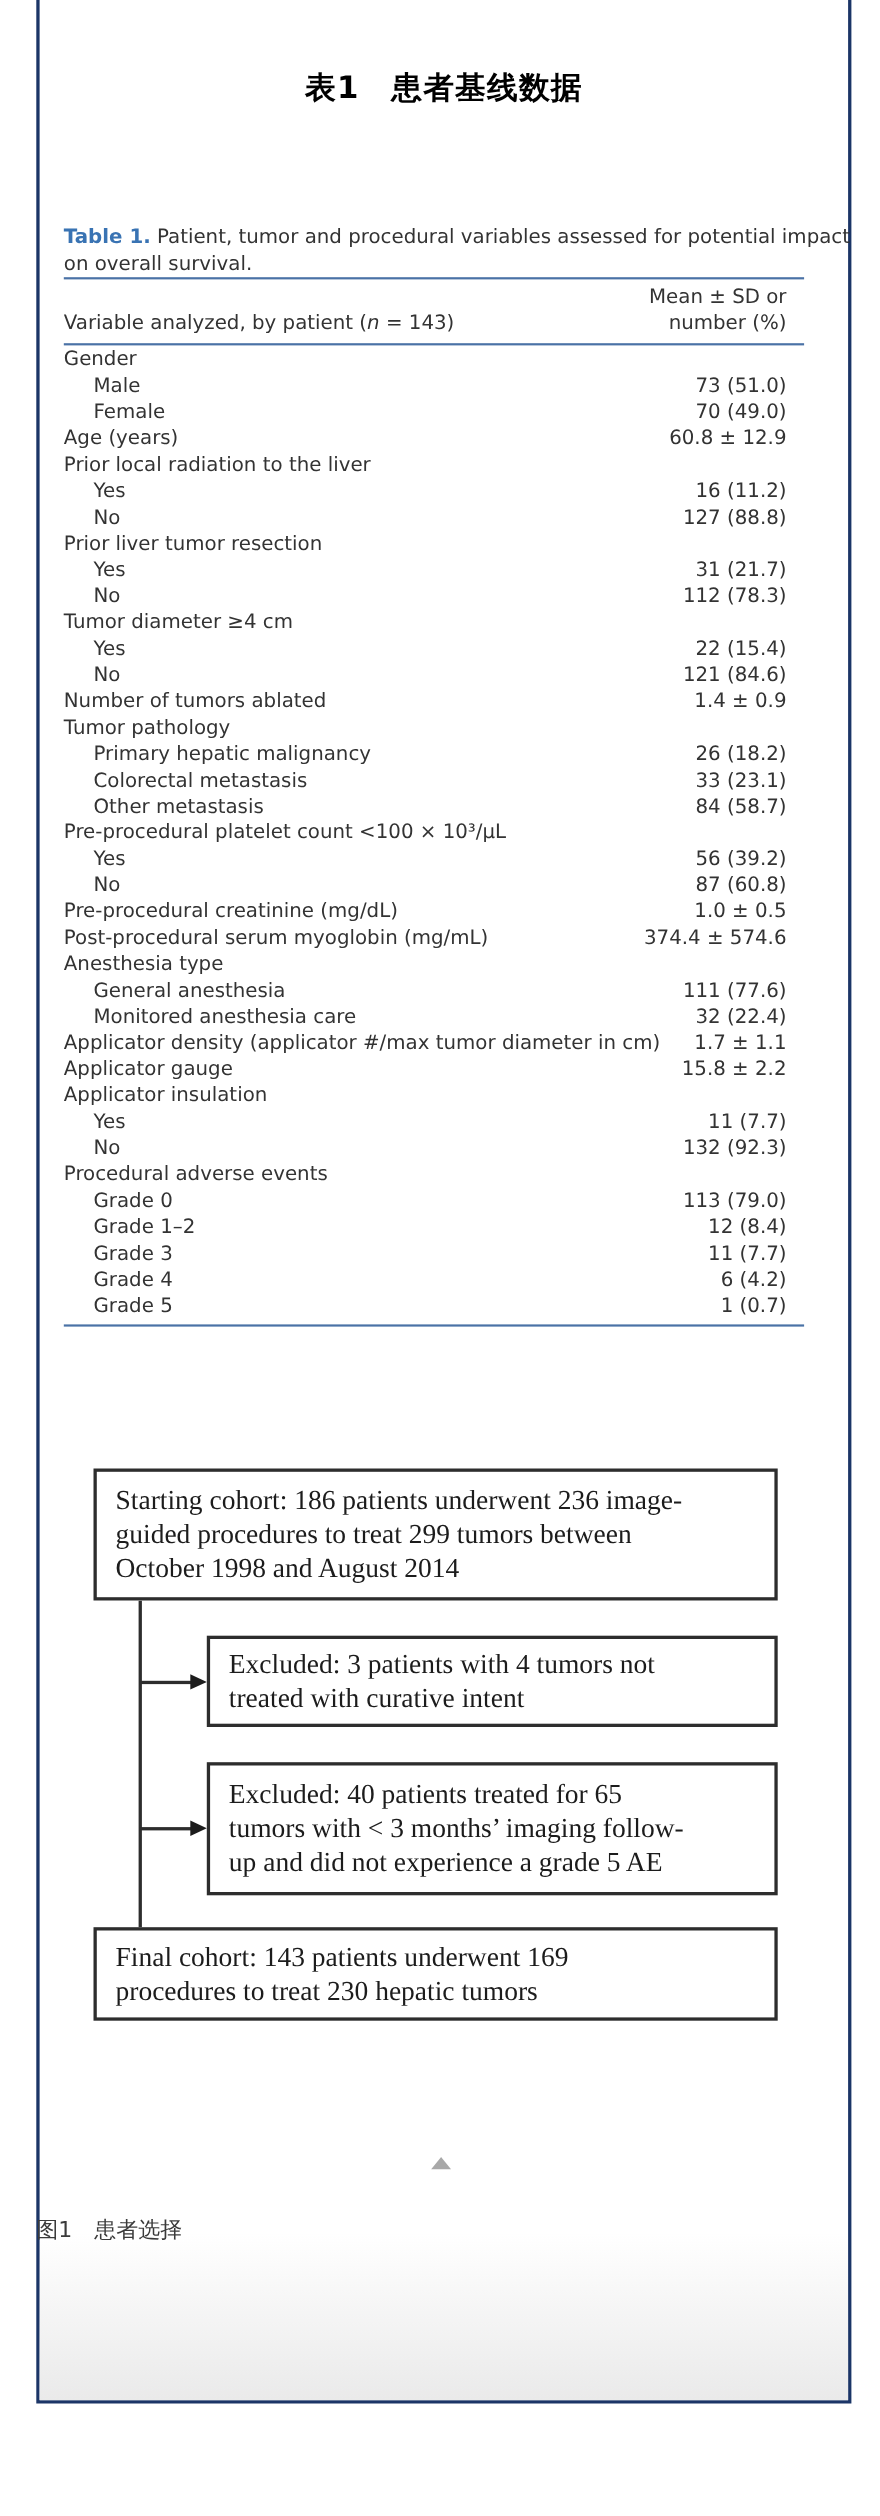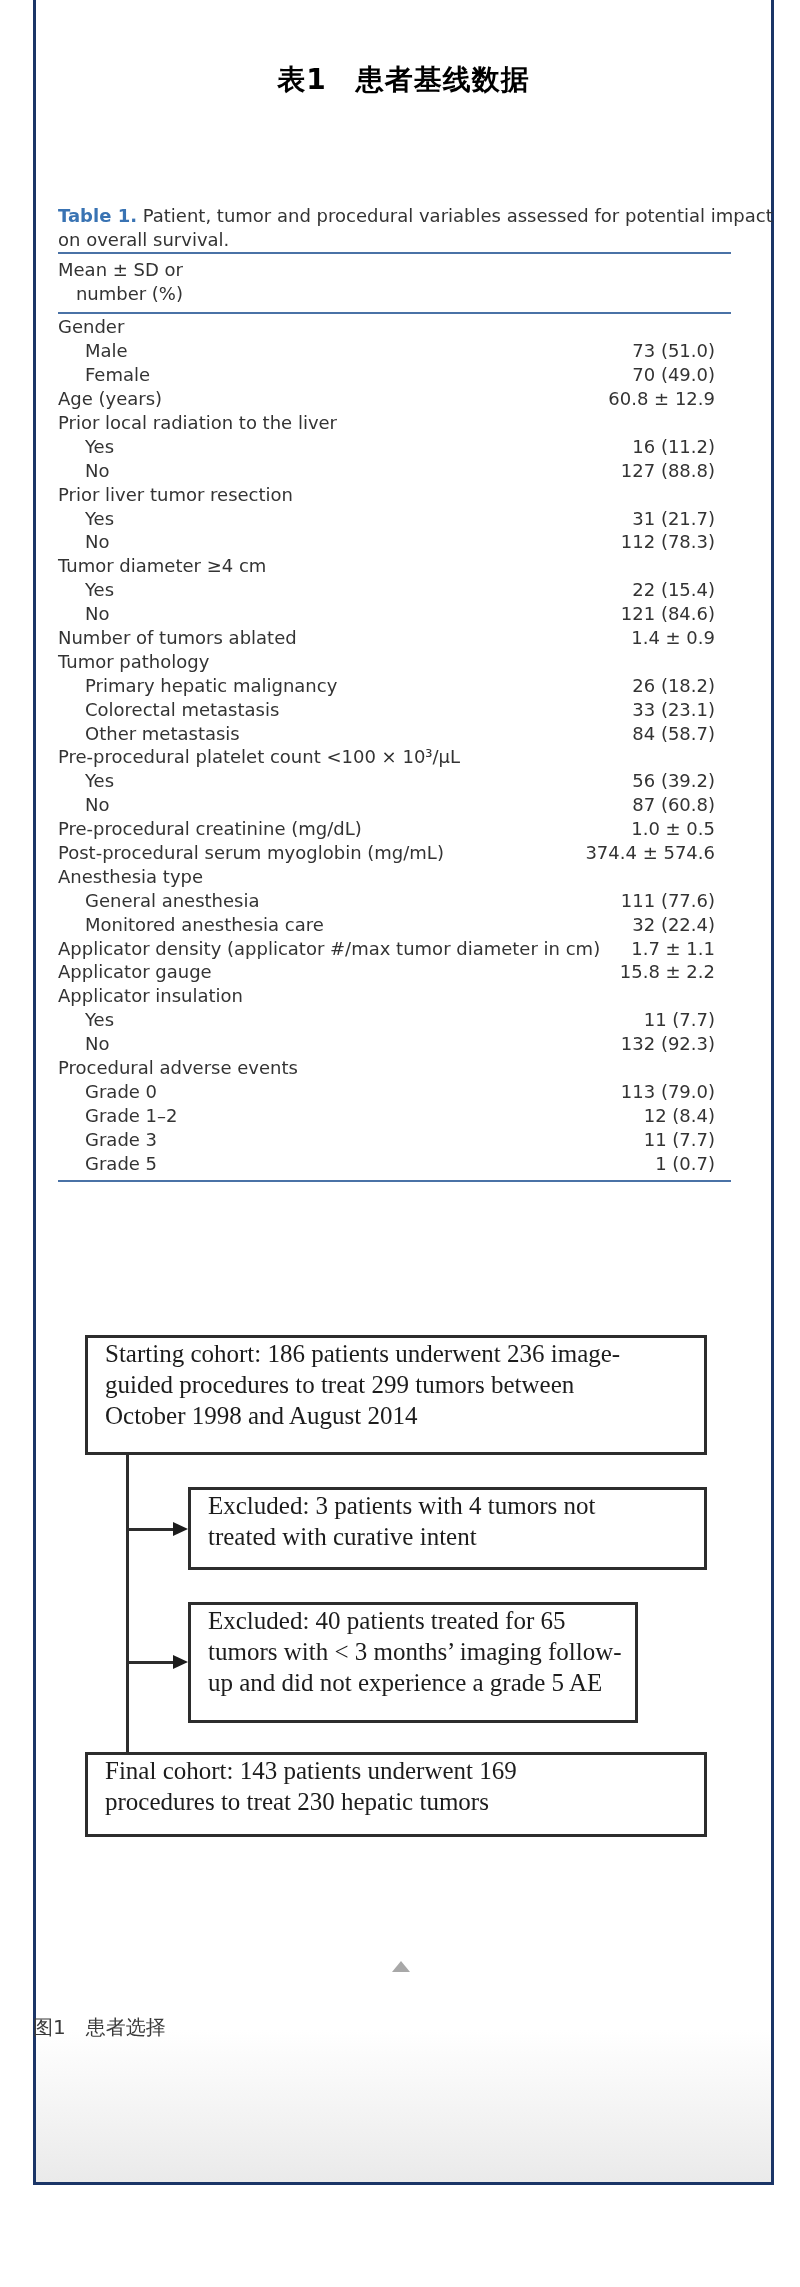--- a/index.html
+++ b/index.html
@@ -29,26 +29,26 @@
   .th-left i{font-style:italic;}
   .th-right{text-align:right;padding-right:16px;white-space:nowrap;}
   .tbody{padding:1px 0 5px 0;}
   .trow{height:23.9px;display:flex;justify-content:space-between;align-items:center;}
   .trow .tl{white-space:nowrap;}
   .trow.ind .tl{padding-left:27px;}
   .trow .tv{white-space:nowrap;padding-right:16px;text-align:center;}
 
   
   .fbox{position:absolute;box-sizing:border-box;border:3px solid #2d2d2d;background:#fff;
-        display:flex;flex-direction:column;padding-left:17px;
+        display:flex;flex-direction:column;justify-content:center;padding-left:17px;
         font-family:"Liberation Serif","DejaVu Serif",serif;font-size:25px;
         line-height:31px;color:#1c1c1c;}
   .fbox1{left:85px;top:1335px;width:622px;height:120px;}
   .fbox2{left:188px;top:1487px;width:519px;height:83px;}
-  .fbox3{left:188px;top:1602px;width:450px;height:121px;}
+  .fbox3{left:188px;top:1602px;width:519px;height:121px;}
   .fbox4{left:85px;top:1752px;width:622px;height:85px;}
   .vline{position:absolute;left:126px;top:1455px;width:3px;height:298px;background:#2d2d2d;}
   .hline{position:absolute;left:127px;width:48px;height:3px;background:#2d2d2d;}
   .hline.a2{top:1528px;}
   .hline.a3{top:1661px;}
   .ahead{position:absolute;left:173px;width:0;height:0;
          border-top:7px solid transparent;border-bottom:7px solid transparent;
          border-left:15px solid #1c1c1c;}
   .ahead.a2{top:1522px;}
   .ahead.a3{top:1655px;}
@@ -67,20 +67,21 @@
   <div class="card-gradient"></div>
 
   <h1 class="cn-title">表1　患者基线数据</h1>
 
   <section class="jt">
     <p class="caption"><span class="cap-label">Table 1.</span><span> Patient, tumor and procedural variables assessed for potential impact</span><br>
       <span>on overall survival.</span>
     </p>
     <div class="rule"></div>
     <div class="thead">
+      <div class="th-left"><span>Variable analyzed, by patient (</span><i>n</i><span> = 143)</span></div>
       <div class="th-right">
         <div>Mean ± SD or</div>
         <div>number (%)</div>
       </div>
     </div>
     <div class="rule"></div>
     <div class="tbody">
       <div class="trow">
           <span class="tl">Gender</span>
           <span class="tv"></span>
@@ -215,20 +216,24 @@
         </div>
       <div class="trow ind">
           <span class="tl">Grade 1–2</span>
           <span class="tv">12 (8.4)</span>
         </div>
       <div class="trow ind">
           <span class="tl">Grade 3</span>
           <span class="tv">11 (7.7)</span>
         </div>
       <div class="trow ind">
+          <span class="tl">Grade 4</span>
+          <span class="tv">6 (4.2)</span>
+        </div>
+      <div class="trow ind">
           <span class="tl">Grade 5</span>
           <span class="tv">1 (0.7)</span>
         </div>
     </div>
     <div class="rule"></div>
   </section>
 
   <div class="vline"></div>
   <div class="hline a2"></div>
   <div class="ahead a2"></div>

